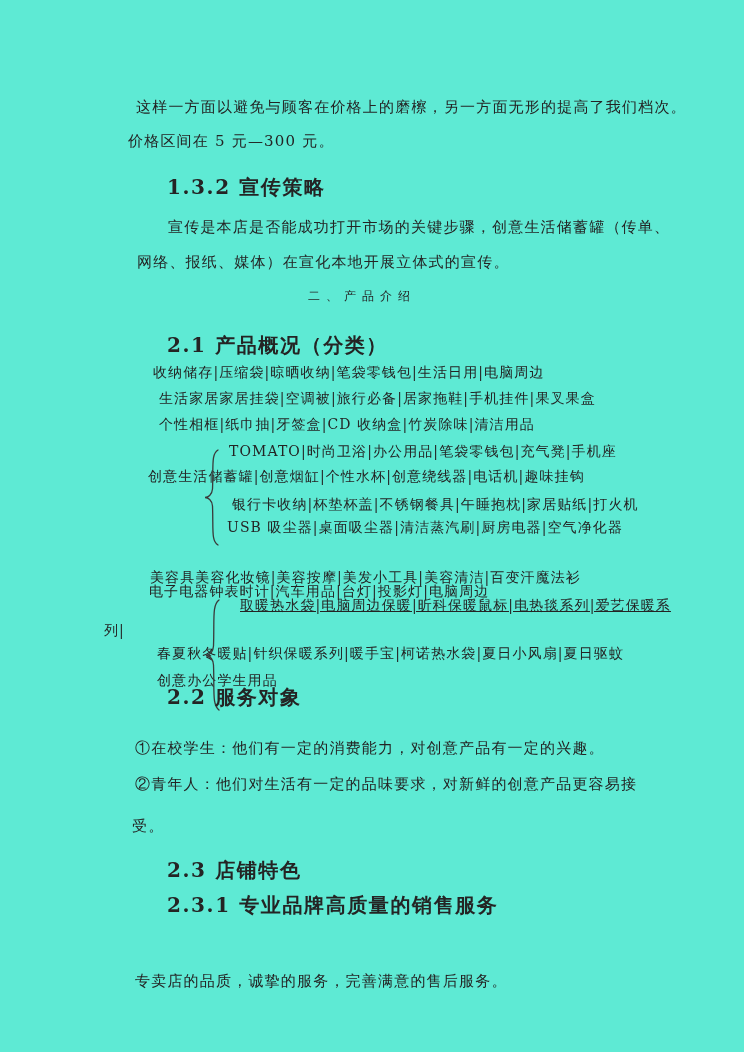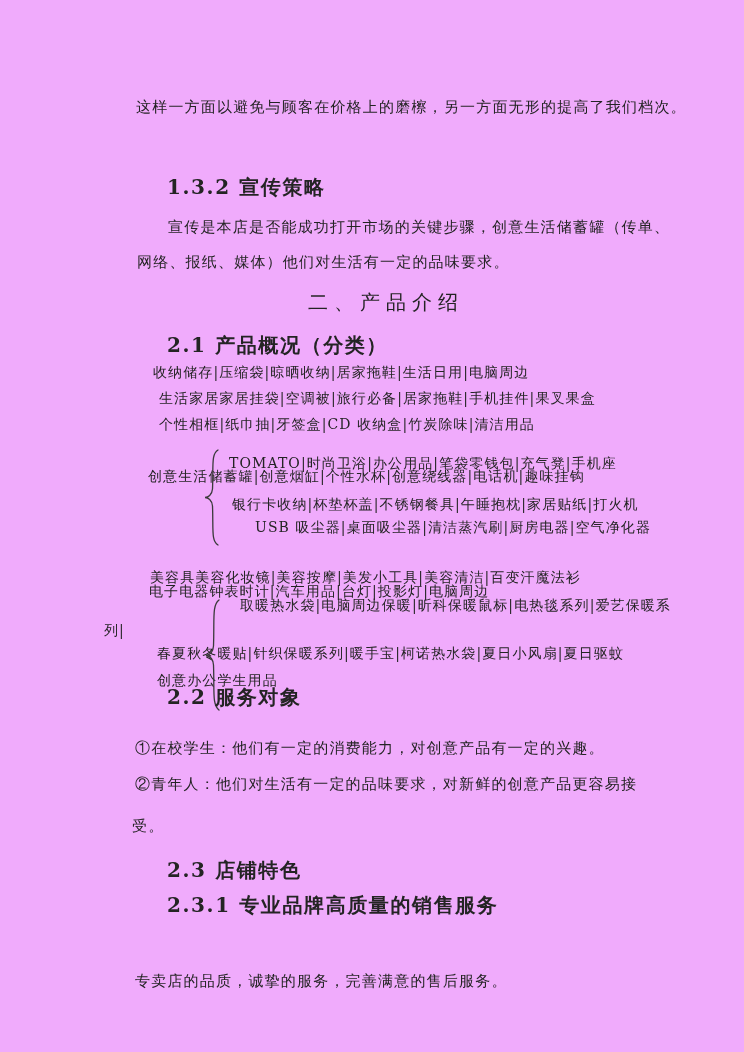--- a/index.html
+++ b/index.html
@@ -1,47 +1,47 @@
 <!DOCTYPE html>
 <html><head>
 <meta charset="utf-8">
 <style>
   html,body { margin:0; padding:0; background:#ffffff; }
   .page {
     position:relative;
     width:744px; height:1052px;
-    background:#f0abfc;
+    background:#5eead4;
     font-family:"DejaVu Serif","Liberation Serif",serif;
     color:#242424;
     overflow:hidden;
   }
   .ln { position:absolute; white-space:nowrap; line-height:1.15; }
   .body-t  { font-size:15px;  letter-spacing:1.2px; }
   .head-t  { font-size:20px;  font-weight:bold; letter-spacing:1.6px; }
   .list-t  { font-size:14px;  letter-spacing:1.1px; }
-  .title-t { font-size:20px;  letter-spacing:6px; }
+  .title-t { font-size:12px;  letter-spacing:6px;font-family:Liberation Mono, monospace; }
 
   #l-intro1 { left:136px; top:99px;  }
   #l-intro2 { left:128px; top:133px; }
   #h-132    { left:167px; top:176px; }
   #l-promo1 { left:168px; top:219px; }
   #l-promo2 { left:137px; top:254px; }
   #h-products { left:308px; top:291px; }
   #h-21     { left:167px; top:334px; }
 
   #c0  { left:153px; top:364px; }
   #c1  { left:159px; top:390px; }
   #c2  { left:159px; top:416px; }
-  #c3  { left:229px; top:443px;margin-top:12px; }
+  #c3  { left:229px; top:443px; }
   #c4  { left:148px; top:468px; }
   #c5  { left:232px; top:496px; }
-  #c6  { left:227px; top:519px;margin-left:28px; }
+  #c6  { left:227px; top:519px; }
   #c7  { left:149px; top:543px;margin-top:40px; }
   #c8  { left:150px; top:569px; }
-  #c9  { left:240px; top:597px; }
+  #c9  { left:240px; top:597px;text-decoration:underline; }
   #c10 { left:104px; top:622px; }
   #c11 { left:157px; top:645px; }
   #c12 { left:157px; top:672px; }
 
   #h-22   { left:167px; top:686px; }
   #l-aud1 { left:135px; top:740px; }
   #l-aud2 { left:135px; top:776px; }
   #l-aud3 { left:132px; top:818px; }
   #h-23   { left:167px; top:859px; }
   #h-231  { left:167px; top:894px; }
@@ -50,29 +50,30 @@
   .brace { position:absolute; pointer-events:none; }
   #brace1 { left:201px; top:448px; }
   #brace2 { left:201px; top:598px; }
 </style>
 </head>
 <body>
 
 <div class="page">
 
   <div id="l-intro1" class="ln body-t">这样一方面以避免与顾客在价格上的磨檫，另一方面无形的提高了我们档次。</div>
+  <div id="l-intro2" class="ln body-t">价格区间在 5 元—300 元。</div>
 
   <div id="h-132" class="ln head-t">1.3.2 宣传策略</div>
   <div id="l-promo1" class="ln body-t">宣传是本店是否能成功打开市场的关键步骤，创意生活储蓄罐（传单、</div>
-  <div id="l-promo2" class="ln body-t">网络、报纸、媒体）他们对生活有一定的品味要求。</div>
+  <div id="l-promo2" class="ln body-t">网络、报纸、媒体）在宣化本地开展立体式的宣传。</div>
 
   <div id="h-products" class="ln title-t">二、产品介绍</div>
   <div id="h-21" class="ln head-t">2.1 产品概况（分类）</div>
 
-  <div id="c0" class="ln list-t">收纳储存|压缩袋|晾晒收纳|居家拖鞋|生活日用|电脑周边</div>
+  <div id="c0" class="ln list-t">收纳储存|压缩袋|晾晒收纳|笔袋零钱包|生活日用|电脑周边</div>
   <div id="c1" class="ln list-t">生活家居家居挂袋|空调被|旅行必备|居家拖鞋|手机挂件|果叉果盒</div>
   <div id="c2" class="ln list-t">个性相框|纸巾抽|牙签盒|CD 收纳盒|竹炭除味|清洁用品</div>
   <div id="c3" class="ln list-t">TOMATO|时尚卫浴|办公用品|笔袋零钱包|充气凳|手机座</div>
   <div id="c4" class="ln list-t">创意生活储蓄罐|创意烟缸|个性水杯|创意绕线器|电话机|趣味挂钩</div>
   <div id="c5" class="ln list-t">银行卡收纳|杯垫杯盖|不锈钢餐具|午睡抱枕|家居贴纸|打火机</div>
   <div id="c6" class="ln list-t">USB 吸尘器|桌面吸尘器|清洁蒸汽刷|厨房电器|空气净化器</div>
   <div id="c7" class="ln list-t">电子电器钟表时计|汽车用品|台灯|投影灯|电脑周边</div>
   <div id="c8" class="ln list-t">美容具美容化妆镜|美容按摩|美发小工具|美容清洁|百变汗魔法衫</div>
   <div id="c9" class="ln list-t">取暖热水袋|电脑周边保暖|昕科保暖鼠标|电热毯系列|爱艺保暖系</div>
   <div id="c10" class="ln list-t">列|</div>

